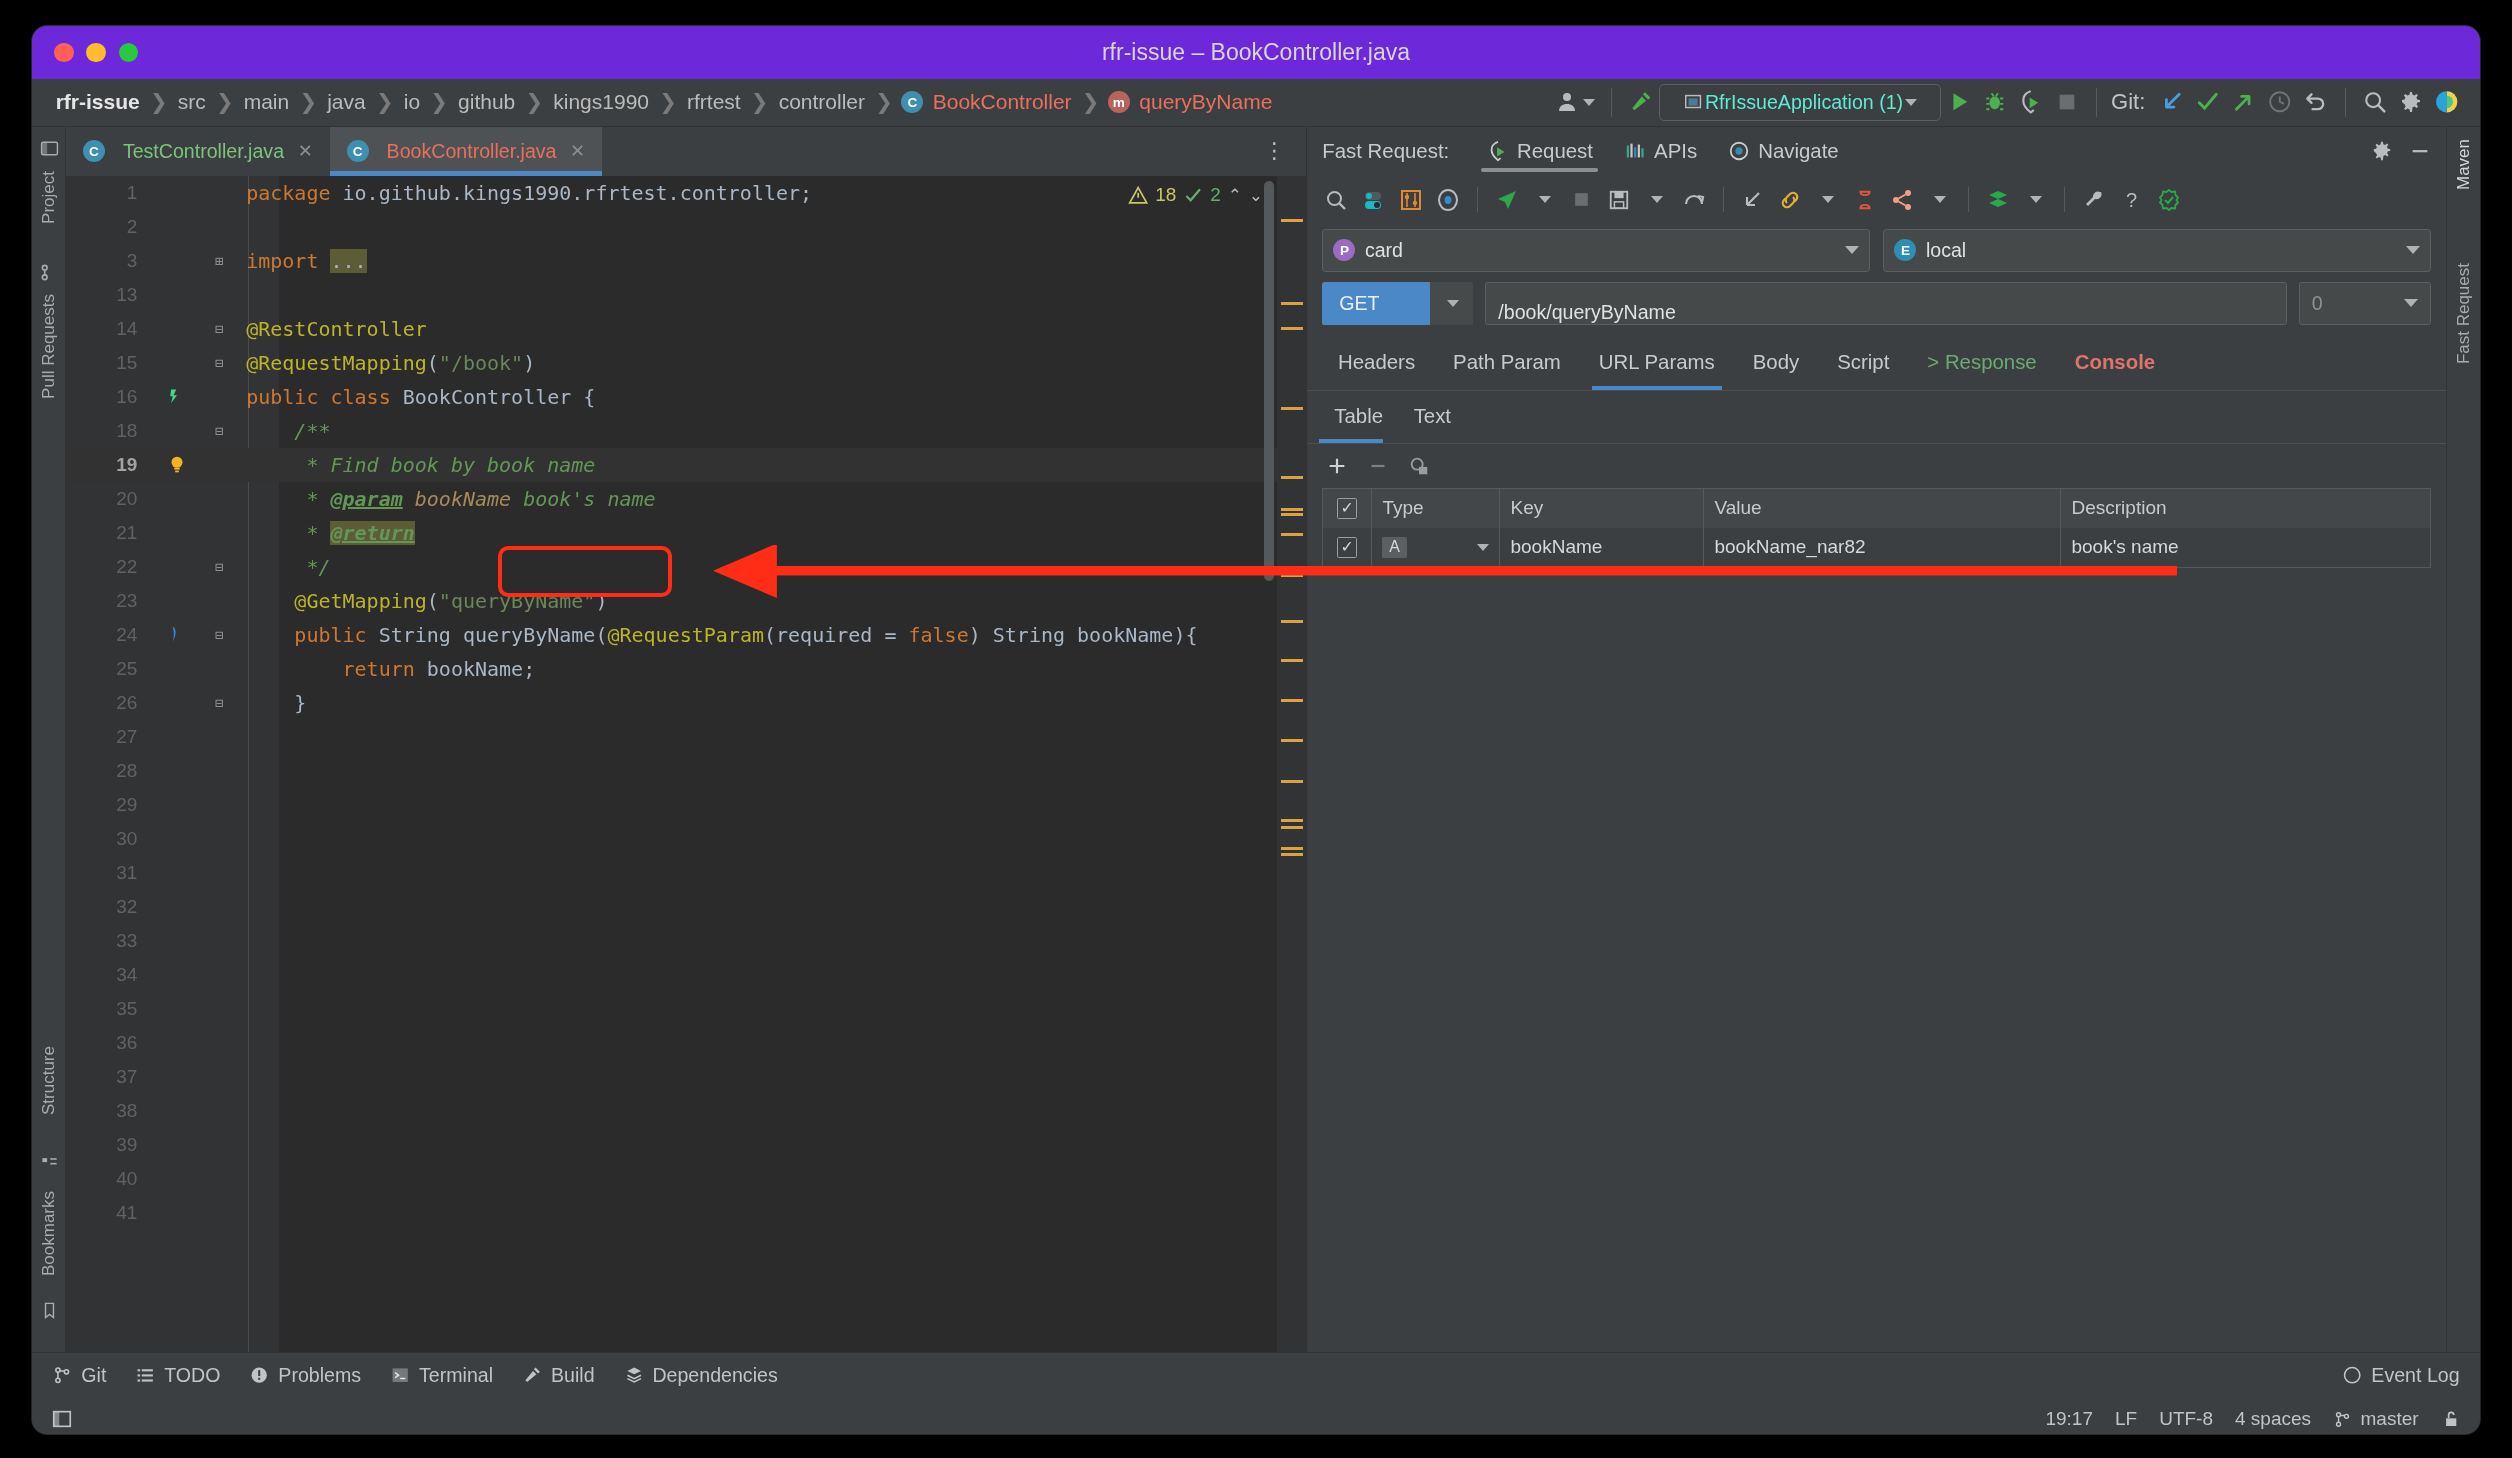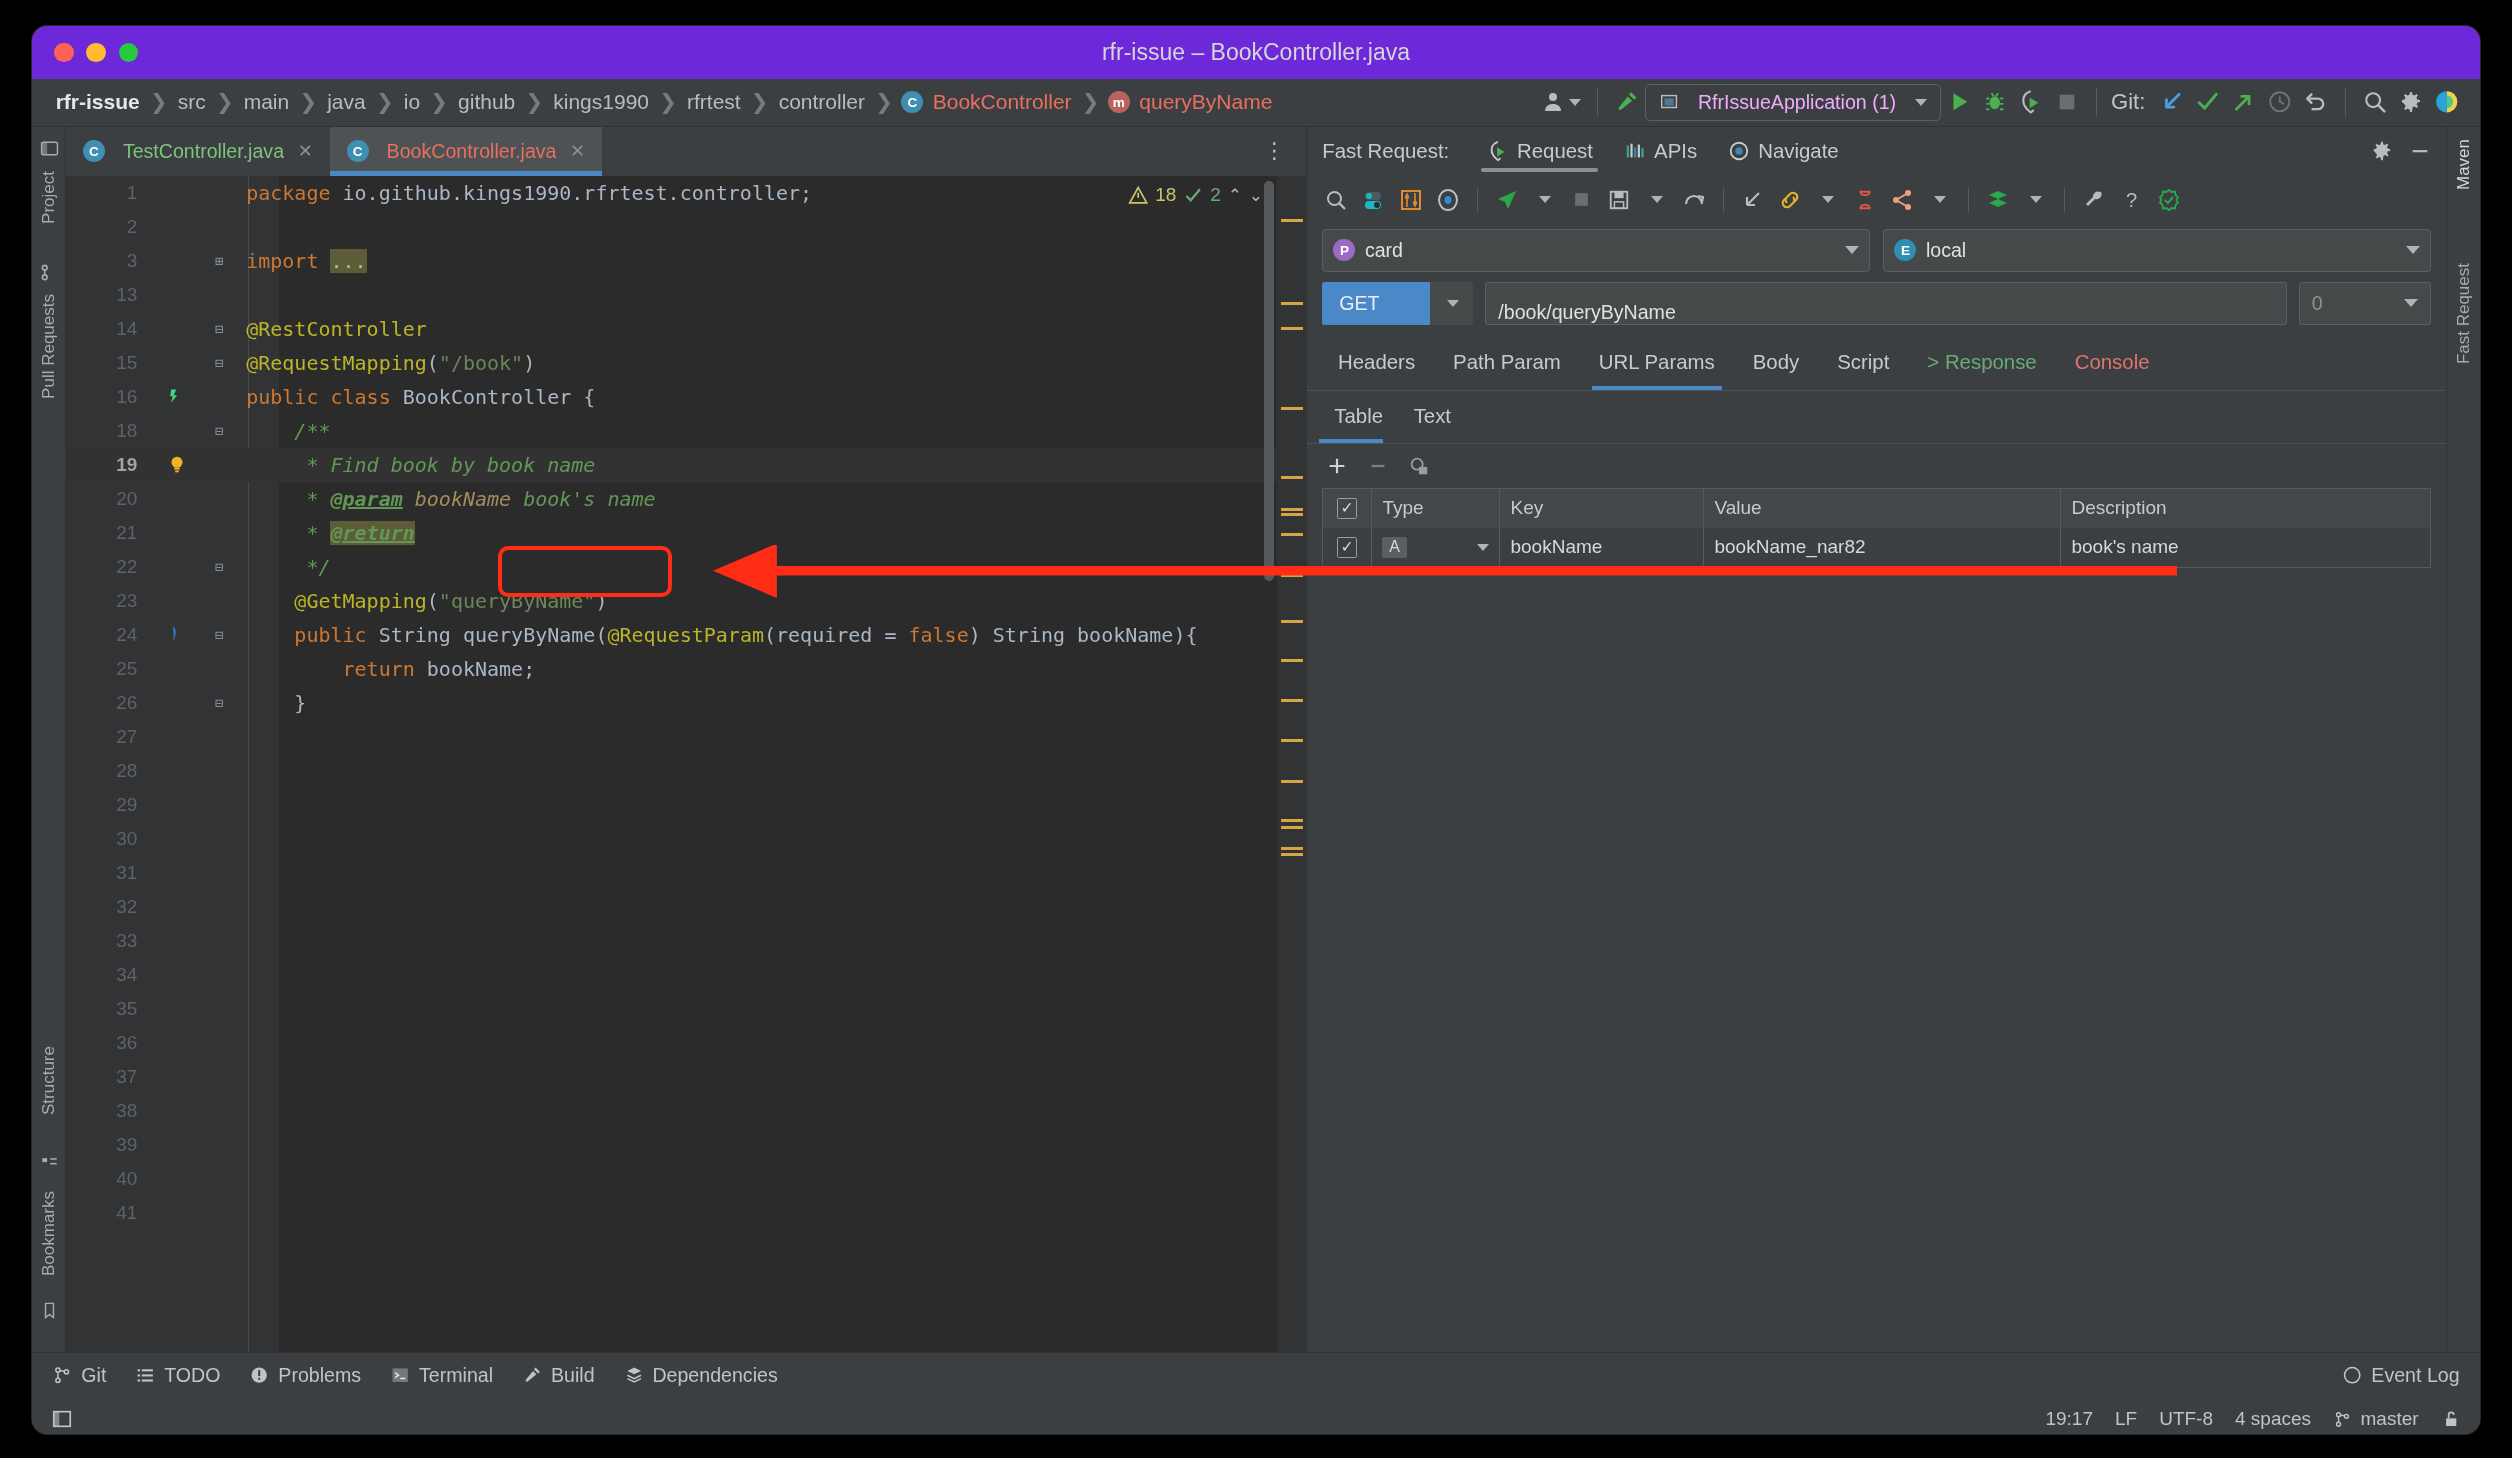--- a/index.html
+++ b/index.html
@@ -55,23 +55,23 @@
   }
   .badge-ico.c { background: #3e8fb0; }
   .badge-ico.m { background: #b9635f; }
   .nav-right { margin-left: auto; display: flex; align-items: center; gap: 0; }
   .tb-btn {
     display: inline-flex; align-items: center; justify-content: center;
     height: 36px; min-width: 36px; padding: 0 5.1px; color: #b9bcbe;
   }
   .vdiv { width: 0.9px; height: 29px; background: #575b5e; margin: 0 11px; }
   .run-config {
-    display: flex; align-items: center; gap: 17px;
+    display: flex; align-items: center; gap: 0;
     border: 0.9px solid #5c6164; border-radius: 5.1px;
-    height: 37px; padding: 0 13px; color: #f0abfc; font-size: 19.6px;
+    height: 37px; padding: 0 23px; color: #5eead4; font-size: 19.6px;
     white-space: nowrap;
   }
   .git-label { color: #c0c4c6; font-size: 22px; margin: 0 8.5px 0 3.4px; }
 
   
   .body-split { display: flex; height: 1225px; }
 
   
   .left-strip {
     width: 34px; background: #3c3f41; border-right: 0.9px solid #323232;
@@ -181,21 +181,21 @@
   }
   .num-input {
     width: 132px; height: 43px; background: #45494a; border: 0.9px solid #5a5f62; border-radius: 2.6px;
     display: flex; align-items: center; padding: 0 12px; color: #8e9294; font-size: 19.6px;
   }
 
   .rp-tabs2 { display: flex; align-items: stretch; padding: 0 12px; height: 56px; margin-top: 10.2px; border-bottom: 0.9px solid #4b4f51;}
   .t2 { display: flex; align-items: center; padding: 0 19px; color: #c8cbcd; font-size: 20.4px; position: relative; }
   .t2.active::after { content:''; position:absolute; left:12px; right:12px; bottom:0; height:4.3px; background:#4a88c7; }
   .t2.resp { color: #6aab73; }
-  .t2.console { color: #e0736a; }
+  .t2.console { color: #e0736a; font-weight: bold; }
 
   .rp-tabs3 { display: flex; align-items: stretch; height: 53px; padding: 0 12px; border-bottom: 0.9px solid #4b4f51;}
   .t3 { display: flex; align-items: center; padding: 0 15.3px; color: #c8cbcd; font-size: 20.4px; position: relative; }
   .t3.active::after { content:''; position:absolute; left:0; right:15.3px; bottom:0; height:4.3px; background:#4a88c7; }
 
   .tbl-tools { height: 44px; display: flex; align-items: center; gap: 19px; padding: 0 19px; }
 
   .param-table { margin: 0 15.3px; border: 0.9px solid #555a5c; }
   .ptr { display: flex; height: 39px; align-items: stretch; }
   .ptr.head { background: #434749; }

